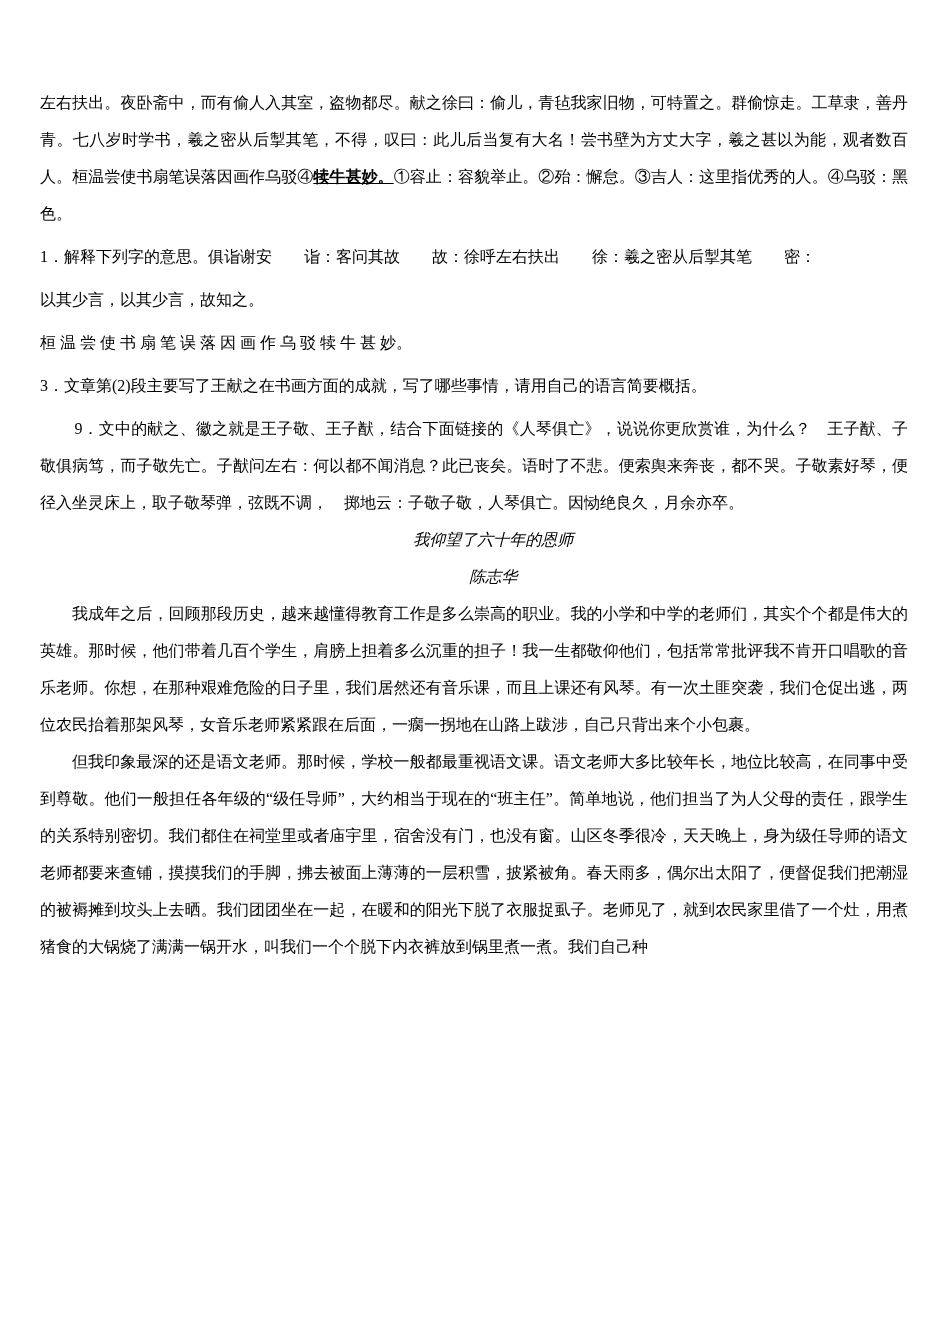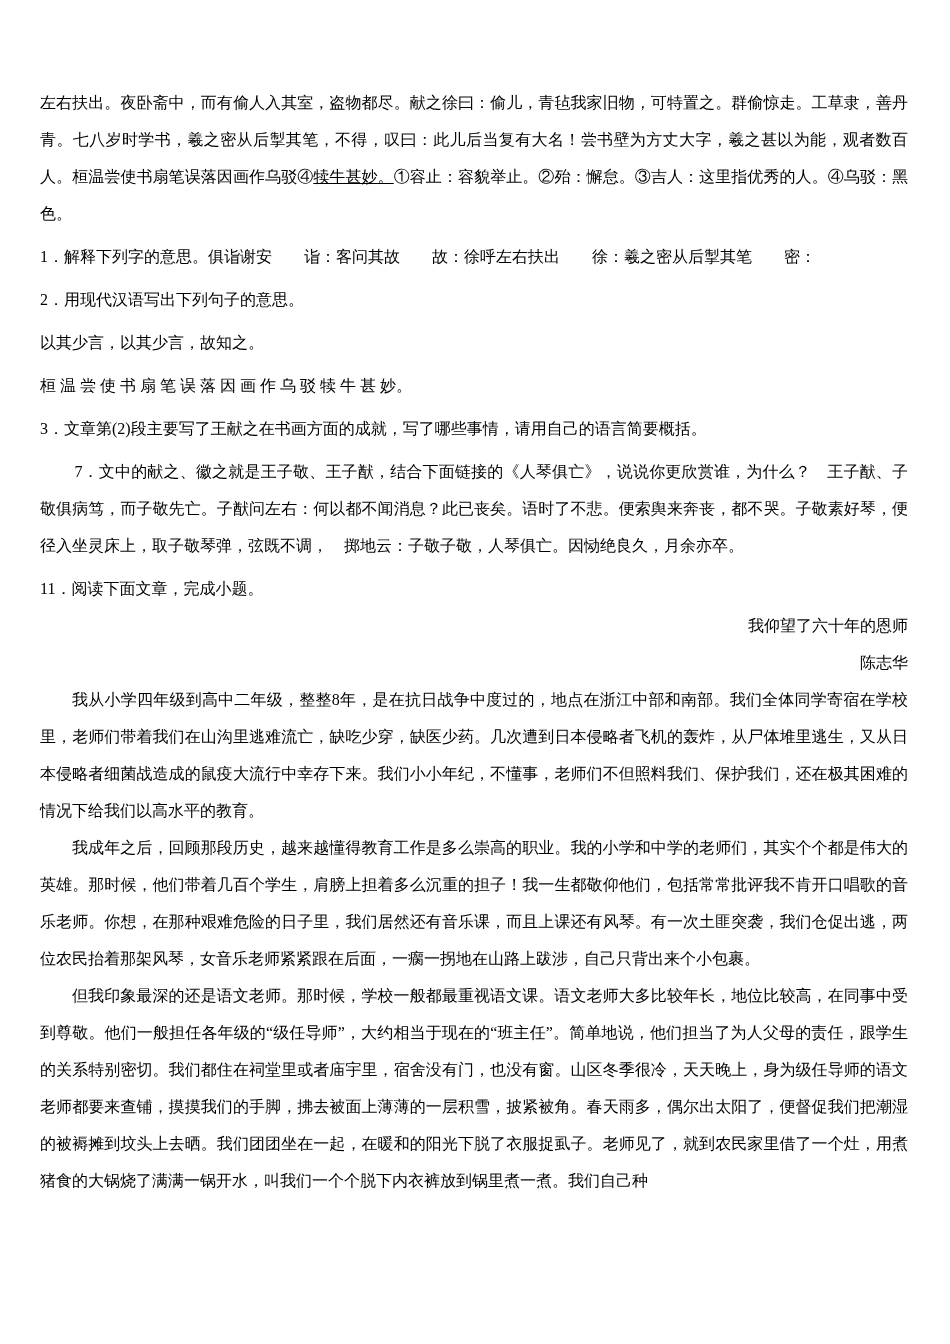--- a/index.html
+++ b/index.html
@@ -21,52 +21,50 @@
   .para {
     margin: 0;
     line-height: 37px;
     text-align: justify;
   }
   .qgap { margin-top: 6px; font-family: Liberation Serif, serif; }
   .essay-indent { text-indent: 2em; }
   .q5-indent { text-indent: 2.15em; }
   .title-line {
     text-indent: 2.4em;
-    text-align: right;
+    font-style: italic;
+    text-align: center;
   }
   .bold-underline {
-    font-weight: normal;
+    font-weight: bold;
     text-decoration: underline;
   }
 </style>
 </head>
 <body>
 
 <div class="page">
 
   <p class="para"><span>左右扶出。夜卧斋中，而有偷人入其室，盗物都尽。献之徐曰：偷儿，青毡我家旧物，可特置之。群偷惊走。工草隶，善丹青。七八岁时学书，羲之密从后掣其笔，不得，叹曰：此儿后当复有大名！尝书壁为方丈大字，羲之甚以为能，观者数百人。桓温尝使书扇笔误落因画作乌驳④</span><span class="bold-underline">犊牛甚妙。</span><span>①容止：容貌举止。②殆：懈怠。③吉人：这里指优秀的人。④乌驳：黑色。</span></p>
 
   <p class="para qgap">1．解释下列字的意思。俱诣谢安　　诣：客问其故　　故：徐呼左右扶出　　徐：羲之密从后掣其笔　　密：</p>
 
-  <p class="para qgap">2．用现代汉语写出下列句子的意思。</p>
 
   <p class="para qgap">以其少言，以其少言，故知之。</p>
 
 
   <p class="para qgap">桓 温 尝 使 书 扇 笔 误 落 因 画 作 乌 驳 犊 牛 甚 妙。</p>
 
   <p class="para qgap">3．文章第(2)段主要写了王献之在书画方面的成就，写了哪些事情，请用自己的语言简要概括。</p>
 
-  <p class="para qgap q5-indent">7．文中的献之、徽之就是王子敬、王子猷，结合下面链接的《人琴俱亡》，说说你更欣赏谁，为什么？　王子猷、子敬俱病笃，而子敬先亡。子猷问左右：何以都不闻消息？此已丧矣。语时了不悲。便索舆来奔丧，都不哭。子敬素好琴，便径入坐灵床上，取子敬琴弹，弦既不调，　掷地云：子敬子敬，人琴俱亡。因恸绝良久，月余亦卒。</p>
+  <p class="para qgap q5-indent">9．文中的献之、徽之就是王子敬、王子猷，结合下面链接的《人琴俱亡》，说说你更欣赏谁，为什么？　王子猷、子敬俱病笃，而子敬先亡。子猷问左右：何以都不闻消息？此已丧矣。语时了不悲。便索舆来奔丧，都不哭。子敬素好琴，便径入坐灵床上，取子敬琴弹，弦既不调，　掷地云：子敬子敬，人琴俱亡。因恸绝良久，月余亦卒。</p>
 
-  <p class="para qgap">11．阅读下面文章，完成小题。</p>
 
   <p class="para title-line">我仰望了六十年的恩师</p>
 
   <p class="para title-line">陈志华</p>
 
-  <p class="para essay-indent">我从小学四年级到高中二年级，整整8年，是在抗日战争中度过的，地点在浙江中部和南部。我们全体同学寄宿在学校里，老师们带着我们在山沟里逃难流亡，缺吃少穿，缺医少药。几次遭到日本侵略者飞机的轰炸，从尸体堆里逃生，又从日本侵略者细菌战造成的鼠疫大流行中幸存下来。我们小小年纪，不懂事，老师们不但照料我们、保护我们，还在极其困难的情况下给我们以高水平的教育。</p>
 
   <p class="para essay-indent">我成年之后，回顾那段历史，越来越懂得教育工作是多么崇高的职业。我的小学和中学的老师们，其实个个都是伟大的英雄。那时候，他们带着几百个学生，肩膀上担着多么沉重的担子！我一生都敬仰他们，包括常常批评我不肯开口唱歌的音乐老师。你想，在那种艰难危险的日子里，我们居然还有音乐课，而且上课还有风琴。有一次土匪突袭，我们仓促出逃，两位农民抬着那架风琴，女音乐老师紧紧跟在后面，一瘸一拐地在山路上跋涉，自己只背出来个小包裹。</p>
 
   <p class="para essay-indent">但我印象最深的还是语文老师。那时候，学校一般都最重视语文课。语文老师大多比较年长，地位比较高，在同事中受到尊敬。他们一般担任各年级的“级任导师”，大约相当于现在的“班主任”。简单地说，他们担当了为人父母的责任，跟学生的关系特别密切。我们都住在祠堂里或者庙宇里，宿舍没有门，也没有窗。山区冬季很冷，天天晚上，身为级任导师的语文老师都要来查铺，摸摸我们的手脚，拂去被面上薄薄的一层积雪，披紧被角。春天雨多，偶尔出太阳了，便督促我们把潮湿的被褥摊到坟头上去晒。我们团团坐在一起，在暖和的阳光下脱了衣服捉虱子。老师见了，就到农民家里借了一个灶，用煮猪食的大锅烧了满满一锅开水，叫我们一个个脱下内衣裤放到锅里煮一煮。我们自己种</p>
 
 </div>
 
 </body></html>

